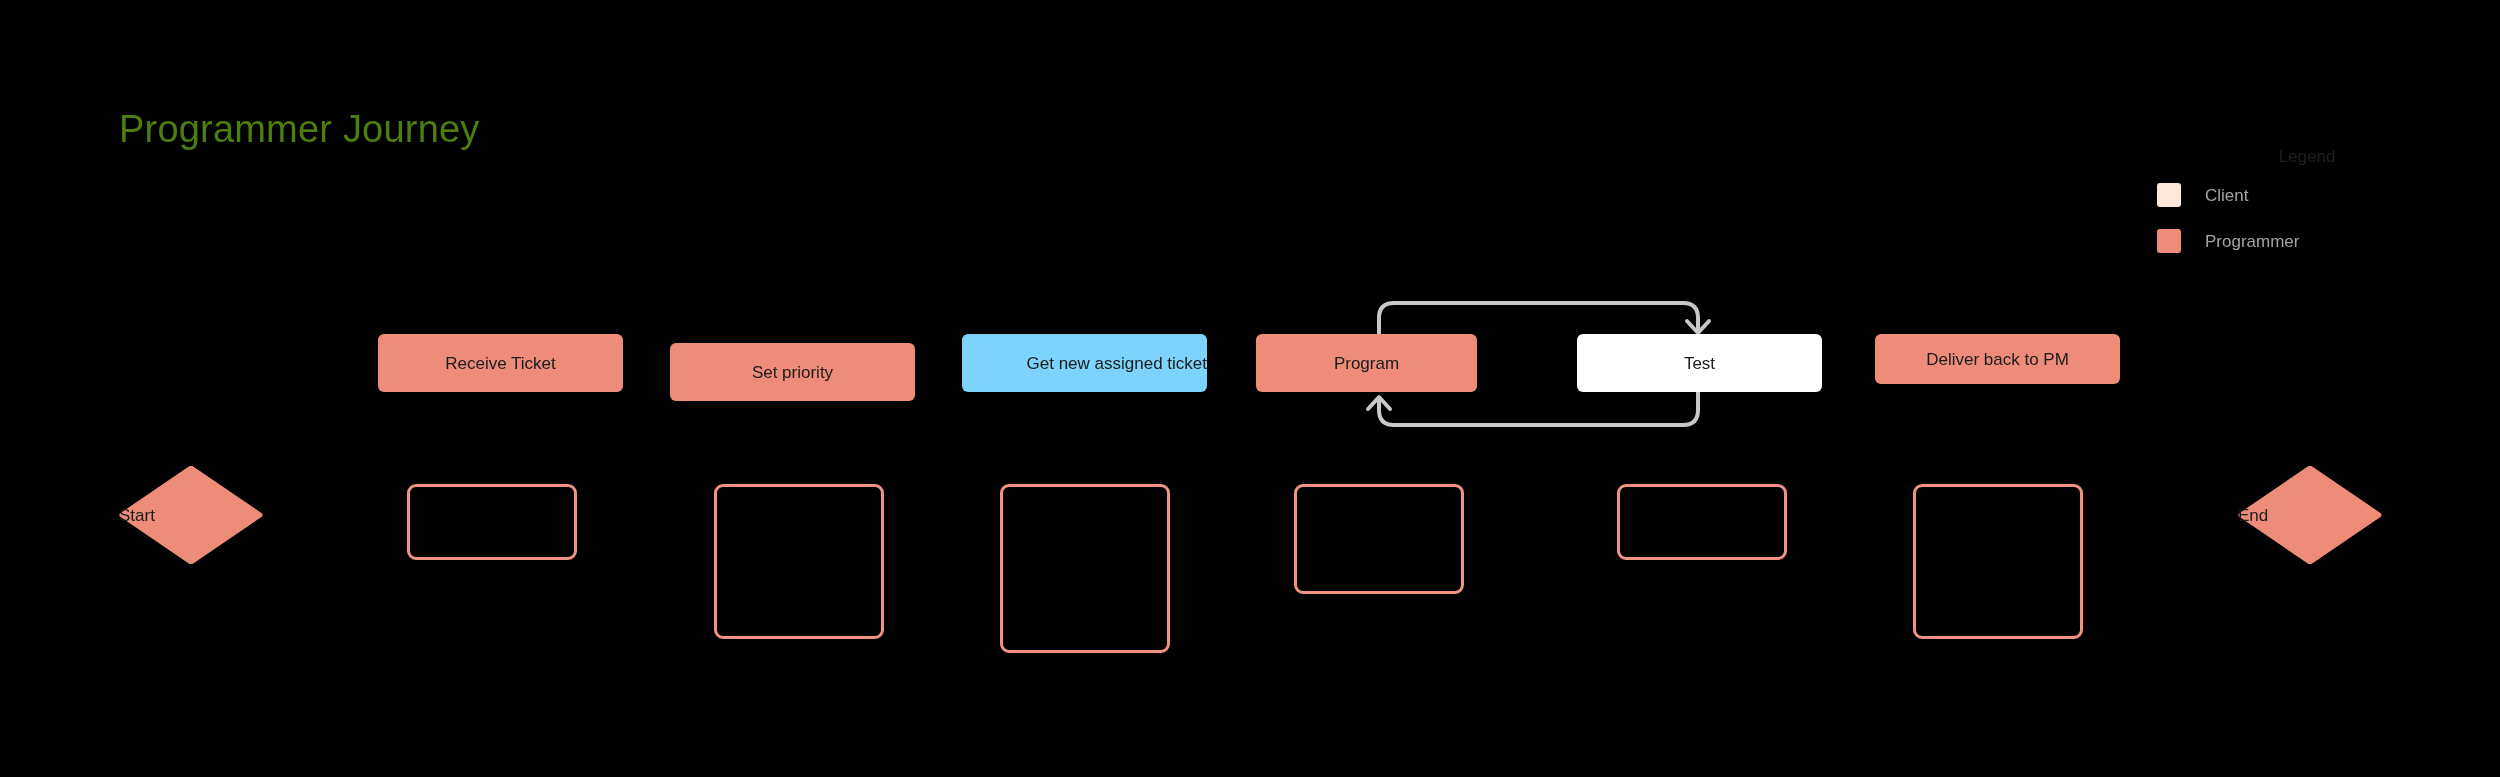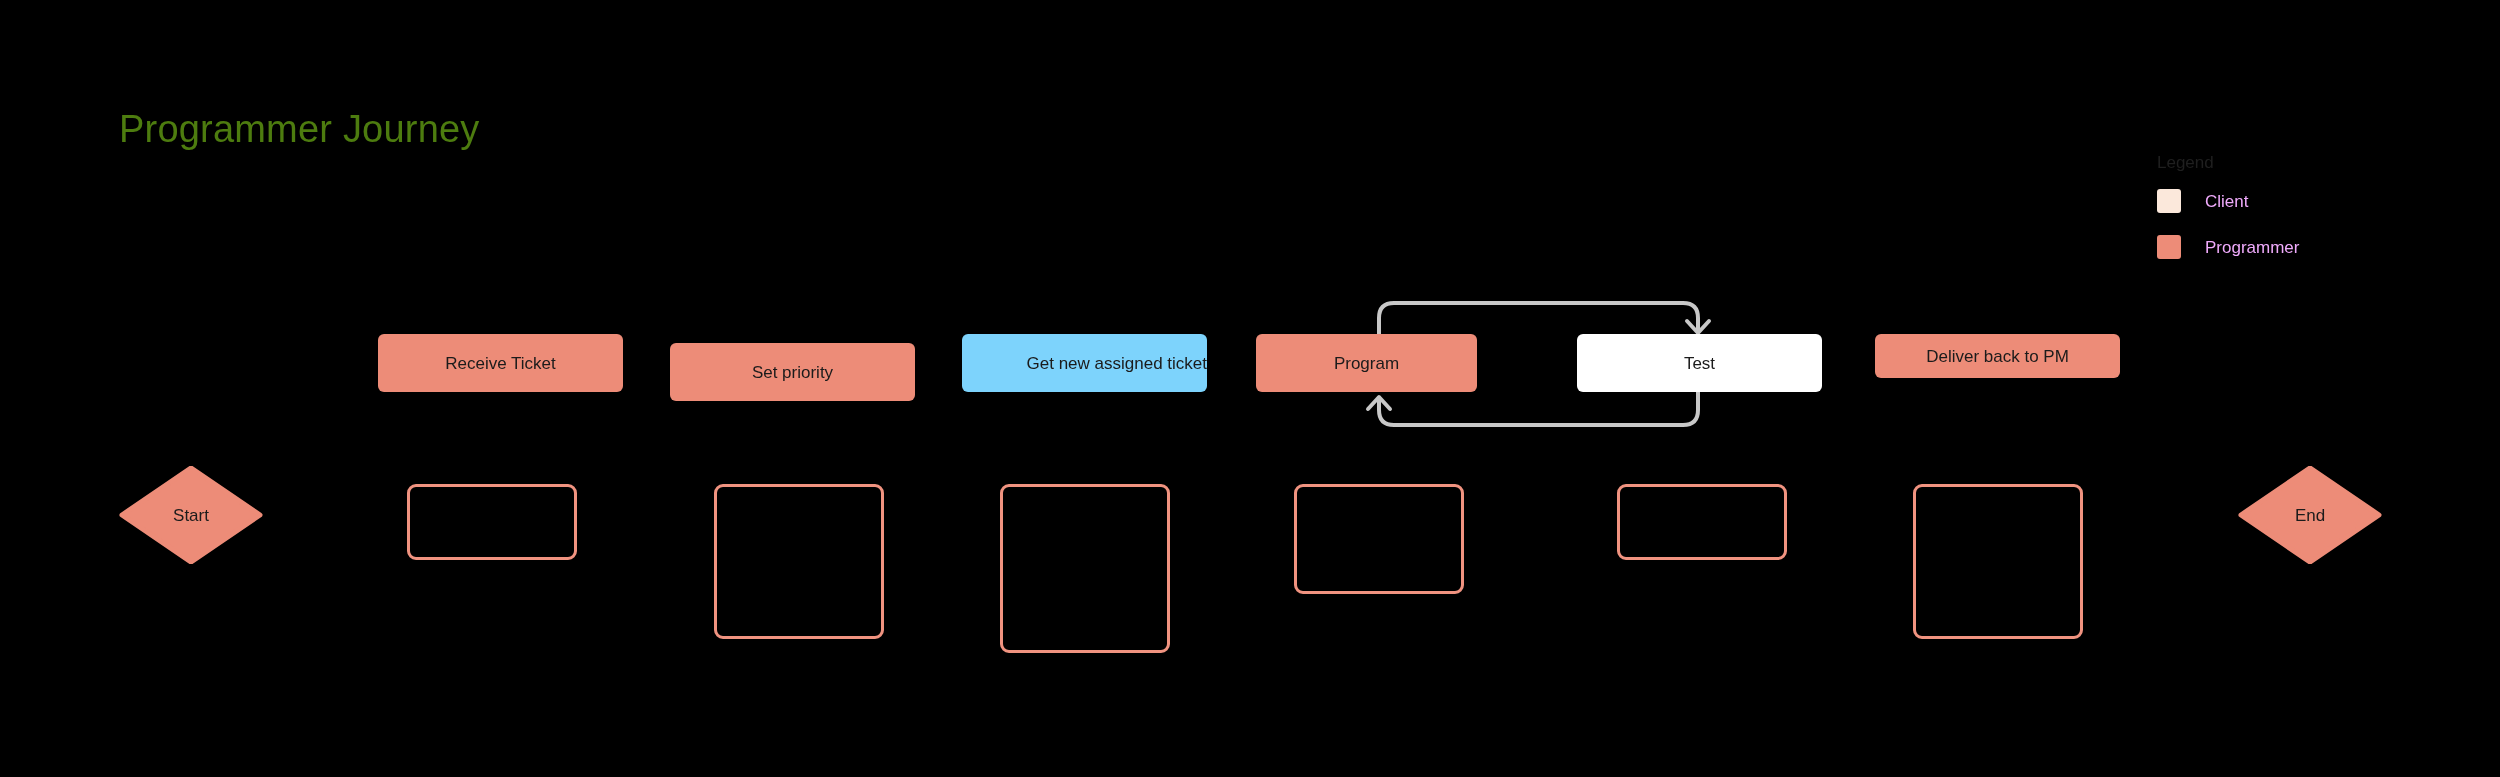--- a/index.html
+++ b/index.html
@@ -29,22 +29,23 @@
     font-weight: 400;
     letter-spacing: 0.2px;
     color: #232323;
     white-space: nowrap;
   }
 
   
   #legend {
     position: absolute;
     left: 2157px;
-    top: 154px;
+    top: 148px;
     width: 300px;
+    text-align: center;
   }
   #legend-title {
     font-size: 17px;
     color: #1f1f1f;
     margin-bottom: 18px;
     line-height: 1;
   }
   .legend-row {
     display: flex;
     align-items: center;
@@ -53,21 +54,21 @@
   }
   .legend-swatch {
     width: 24px;
     height: 24px;
     border-radius: 3px;
     flex: 0 0 auto;
   }
   .legend-label {
     margin-left: 24px;
     font-size: 17px;
-    color: #f0abfc;
+    color: #a3a3a3;
     line-height: 1;
   }
 
   
   .proc-box {
     position: absolute;
     border-radius: 6px;
     display: flex;
     align-items: center;
     justify-content: center;
@@ -78,21 +79,21 @@
     color: #1b1b1b;
     line-height: 1;
     white-space: nowrap;
   }
 
   
   .diamond {
     position: absolute;
     display: flex;
     align-items: center;
-    justify-content: center;
+    justify-content: flex-start;
   }
   .diamond-shape {
     position: absolute;
     left: 0; top: 0;
     width: 100%;
     height: 100%;
   }
   .diamond-label {
     position: relative;
     font-size: 17px;
@@ -178,21 +179,21 @@
   </div>
 
   <div class="proc-box" style="left:1256px; top:334px; width:221px; height:58px; background:#ED8C78;">
     <span class="proc-label">Program</span>
   </div>
 
   <div class="proc-box" style="left:1577px; top:334px; width:245px; height:58px; background:#ffffff;">
     <span class="proc-label">Test</span>
   </div>
 
-  <div class="proc-box" style="left:1875px; top:334px; width:245px; height:44px; background:#ED8C78;">
+  <div class="proc-box" style="left:1875px; top:334px; width:245px; height:50px; background:#ED8C78;">
     <span class="proc-label">Deliver back to PM</span>
   </div>
 
   <div class="outline-box" style="left:407px; top:484px; width:170px; height:76px; border-color:#F09380;"></div>
 
   <div class="outline-box" style="left:714px; top:484px; width:170px; height:155px; border-color:#F09380;"></div>
 
   <div class="outline-box" style="left:1000px; top:484px; width:170px; height:169px; border-color:#F09380;"></div>
 
   <div class="outline-box" style="left:1294px; top:484px; width:170px; height:110px; border-color:#F09380;"></div>

